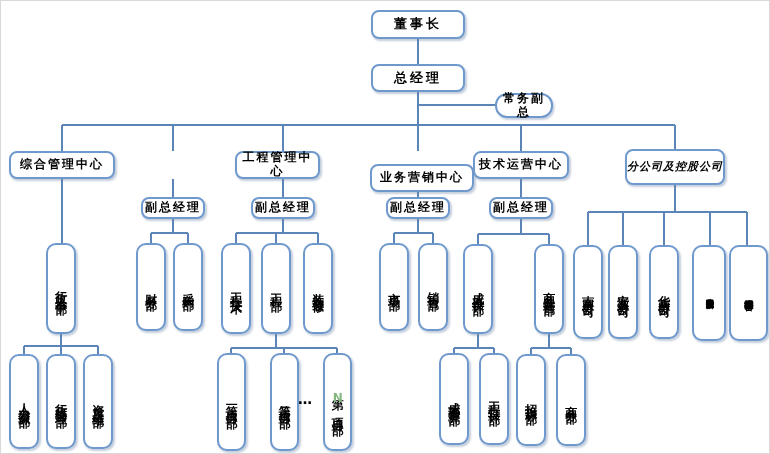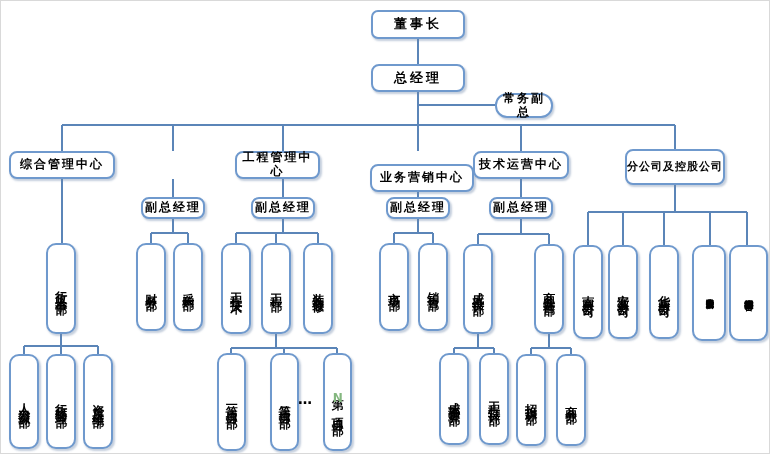--- a/index.html
+++ b/index.html
@@ -26,21 +26,21 @@
     border:2px solid var(--box-border);
     box-shadow:1.5px 2px 2px rgba(110,135,170,0.40);
     color:var(--text);
     font-weight:bold;
     display:flex;align-items:center;justify-content:center;
     box-sizing:border-box;
     text-align:center;
   }
   .hnode{border-radius:8px;font-size:12px;letter-spacing:2px;line-height:1.15;}
   .big{font-size:13px;letter-spacing:3px;}
-  .two-line{letter-spacing:1px;font-size:11px;}
+  .two-line{letter-spacing:1px;font-size:11px;font-style:italic;}
   .vnode{
     border-radius:10px;
     writing-mode:vertical-rl;
     text-orientation:upright;
     font-size:12px;
     letter-spacing:3px;
     line-height:1.2;
     padding:4px 1px;
   }
   .vnode.small{font-size:8px;letter-spacing:0;line-height:10px;padding:12px 1px;}
@@ -70,21 +70,21 @@
       M520 178 V196  M520 218 V233  M477 233 H548  M477 233 V243  M548 233 V243
       M60 333 V345   M23 345 H97    M23 345 V353   M60 345 V353   M97 345 V353
       M275 333 V347  M230 347 H336  M230 347 V352  M283 347 V352  M336 347 V352
       M477 333 V347  M453 347 H493  M453 347 V352  M493 347 V352
       M548 333 V347  M530 347 H570  M530 347 V353  M570 347 V353
       M674 184 V211  M587 211 H746
       M587 211 V244  M622 211 V244  M663 211 V244  M709 211 V244  M746 211 V244
     "></path>
   </svg>
 
-  <div class="node hnode big" style="left:370px;top:9px;width:94px;height:29px;border-radius:7px;">董事长</div>
+  <div class="node hnode big" style="left:370px;top:9px;width:94px;height:29px;">董事长</div>
   <div class="node hnode big" style="left:370px;top:63px;width:94px;height:28px;">总经理</div>
   <div class="node hnode" style="left:494px;top:92px;width:58px;height:25px;border-radius:12px;">常务副总</div>
 
   <div class="node hnode" style="left:8px;top:150px;width:106px;height:28px;">综合管理中心</div>
   <div class="node hnode" style="left:234px;top:150px;width:85px;height:28px;">工程管理中心</div>
   <div class="node hnode" style="left:369px;top:163px;width:104px;height:28px;">业务营销中心</div>
   <div class="node hnode" style="left:472px;top:150px;width:96px;height:28px;">技术运营中心</div>
   <div class="node hnode two-line" style="left:624px;top:148px;width:100px;height:36px;">分公司及控股公司</div>
 
   <div class="node hnode" style="left:140px;top:196px;width:64px;height:22px;">副总经理</div>

